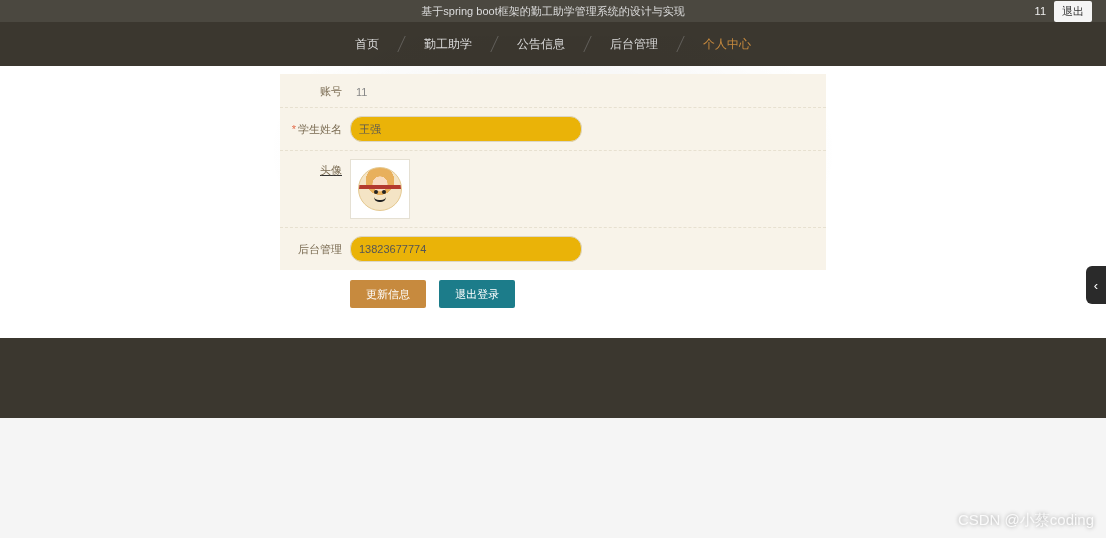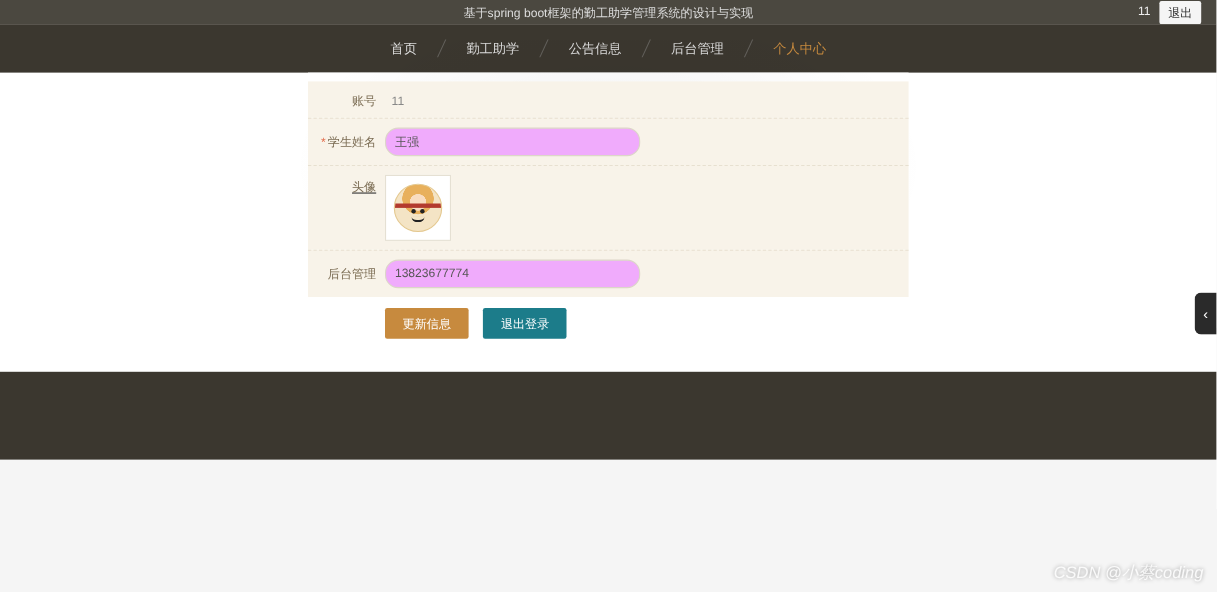--- a/index.html
+++ b/index.html
@@ -101,21 +101,21 @@
       text-align: right;
       color: #7a6b52;
       font-size: 11px;
       margin-right: 8px;
       flex-shrink: 0;
     }
     .form-label .req { color: #e36b4a; margin-right: 2px; }
     .form-input {
       height: 26px;
       border: 1px solid #dcd6c8;
-      background: #f0abfc;
+      background: #eab308;
       padding: 0 8px;
       font-size: 11px;
       color: #555;
       width: 232px;
       border-radius: 12px;
     }
     .form-select {
       height: 28px;
       border: 1px solid #e0dbcf;
       background: #fff;
@@ -217,21 +217,20 @@
     }
 
     .watermark {
       position: fixed;
       right: 12px;
       bottom: 8px;
       color: rgba(255,255,255,0.85);
       font-size: 15px;
       pointer-events: none;
       text-shadow: 0 0 4px rgba(0,0,0,0.4);
-      font-style: italic;
     }
   </style>
 </head>
 <body>
 
 <div class="header-bar">
   <span class="header-title">基于spring boot框架的勤工助学管理系统的设计与实现</span>
   <div class="header-right">
     <span class="user-badge">11</span>
     <button class="logout-btn">退出</button>

